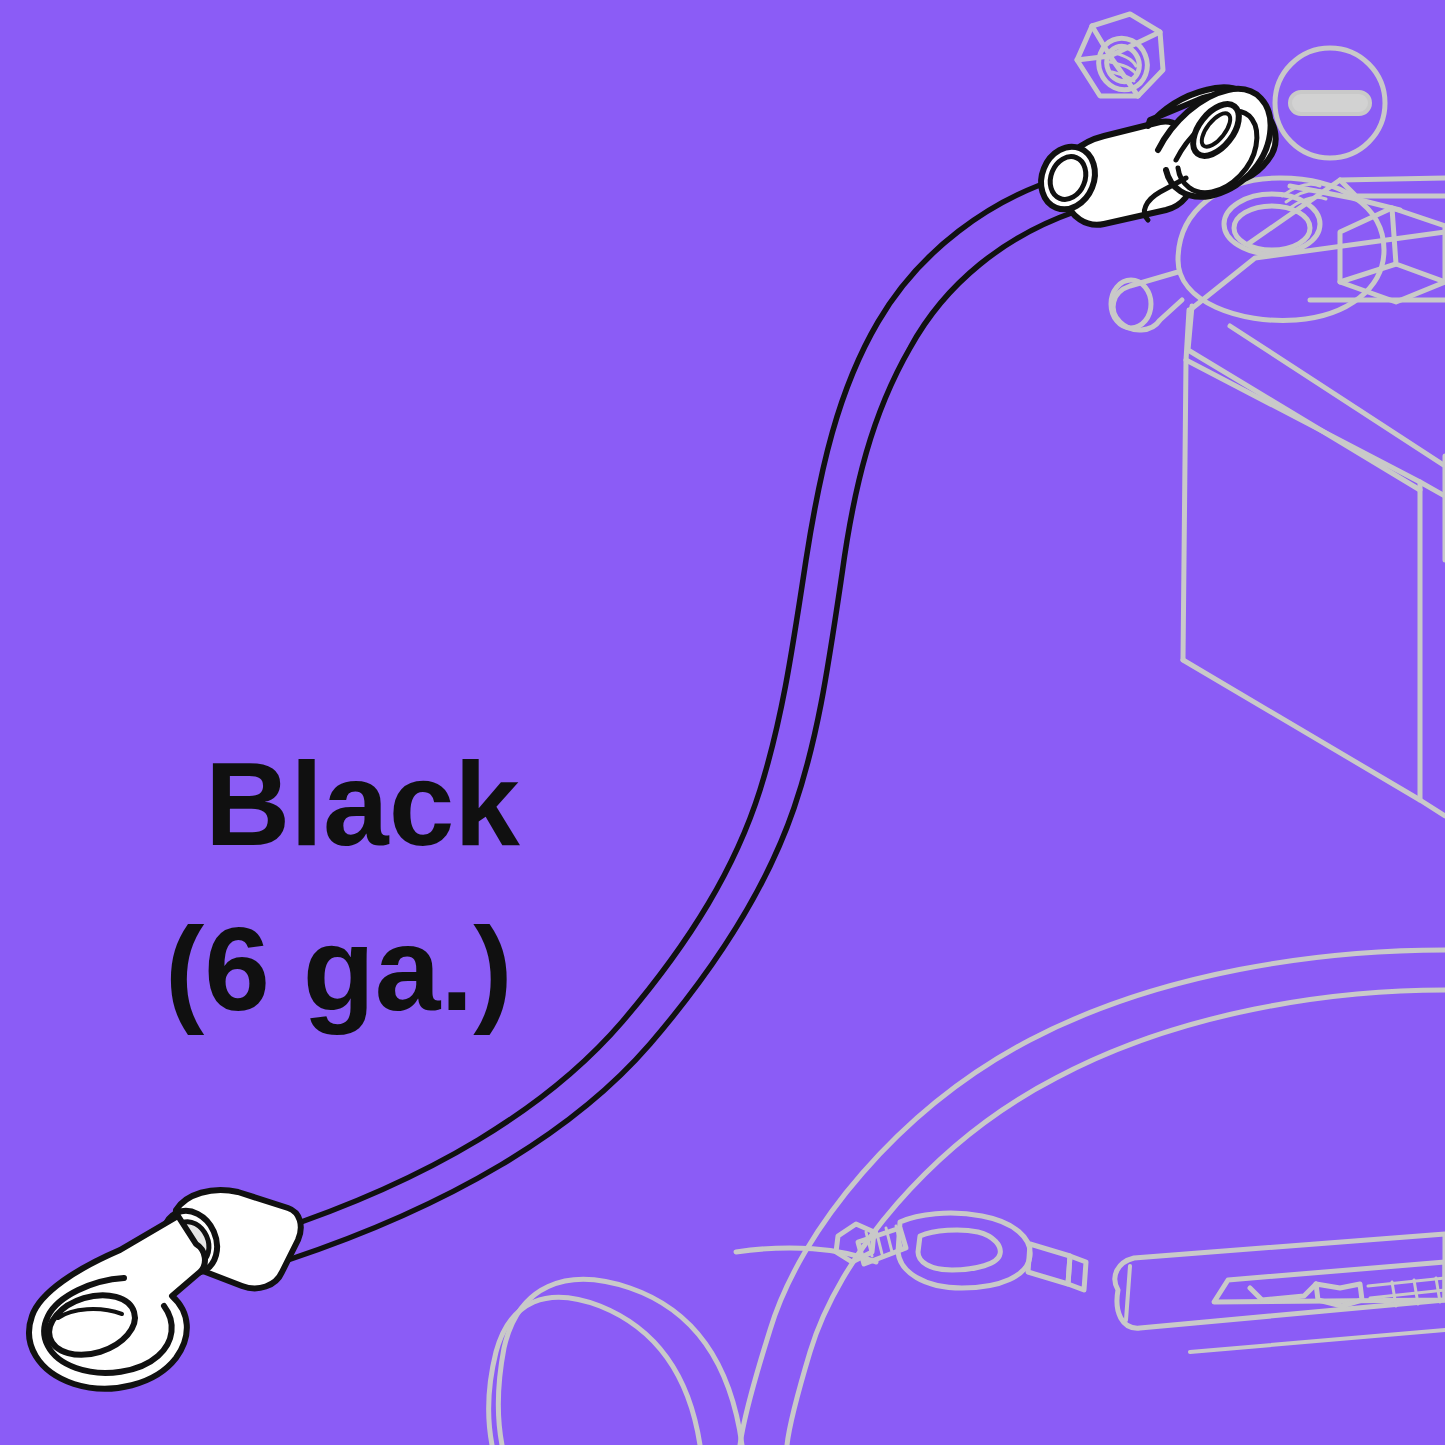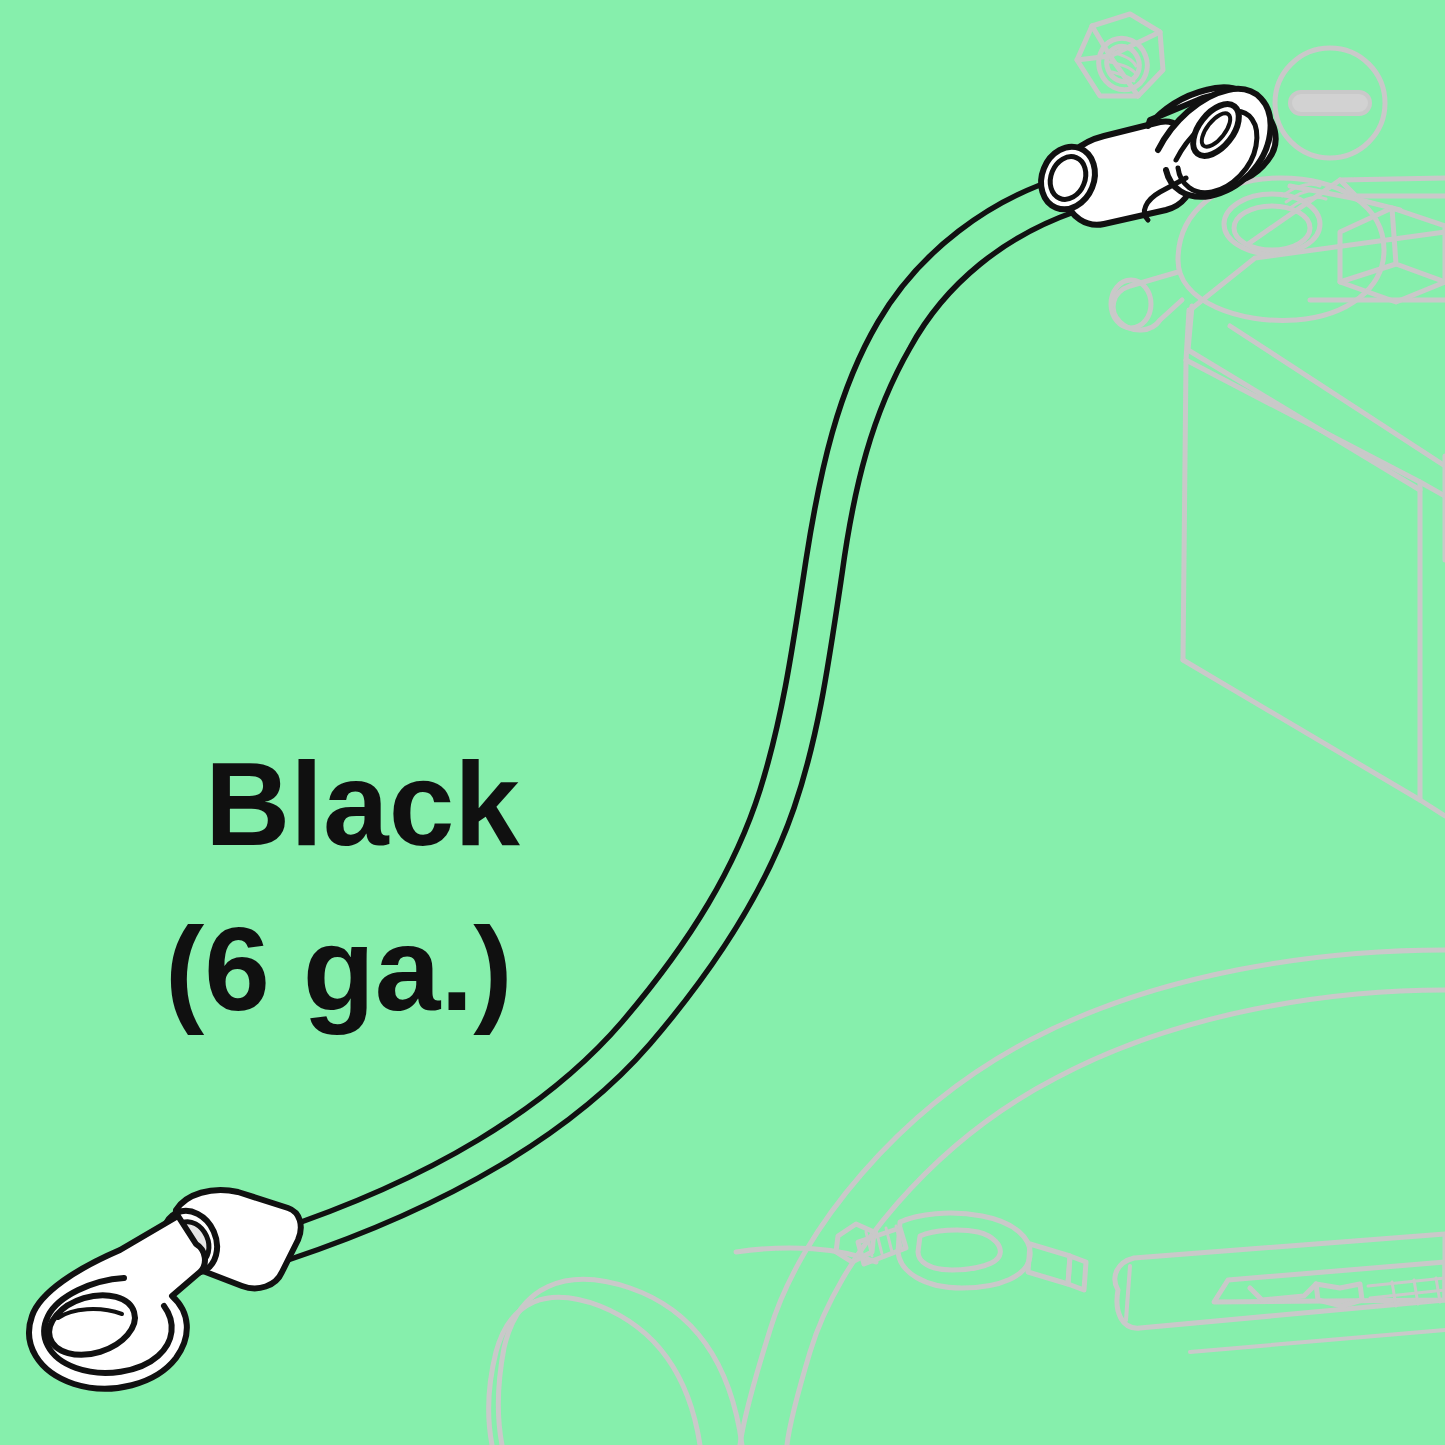--- a/index.html
+++ b/index.html
@@ -8,21 +8,21 @@
     padding: 0;
     background: #ffffff;
   }
   body {
     font-family: "Liberation Sans", sans-serif;
   }
   #illustration-root {
     position: relative;
     width: 1445px;
     height: 1445px;
-    background: #86efac;
+    background: #8b5cf6;
     overflow: hidden;
   }
   #scene {
     position: absolute;
     top: 0;
     left: 0;
     width: 1445px;
     height: 1445px;
     display: block;
   }

